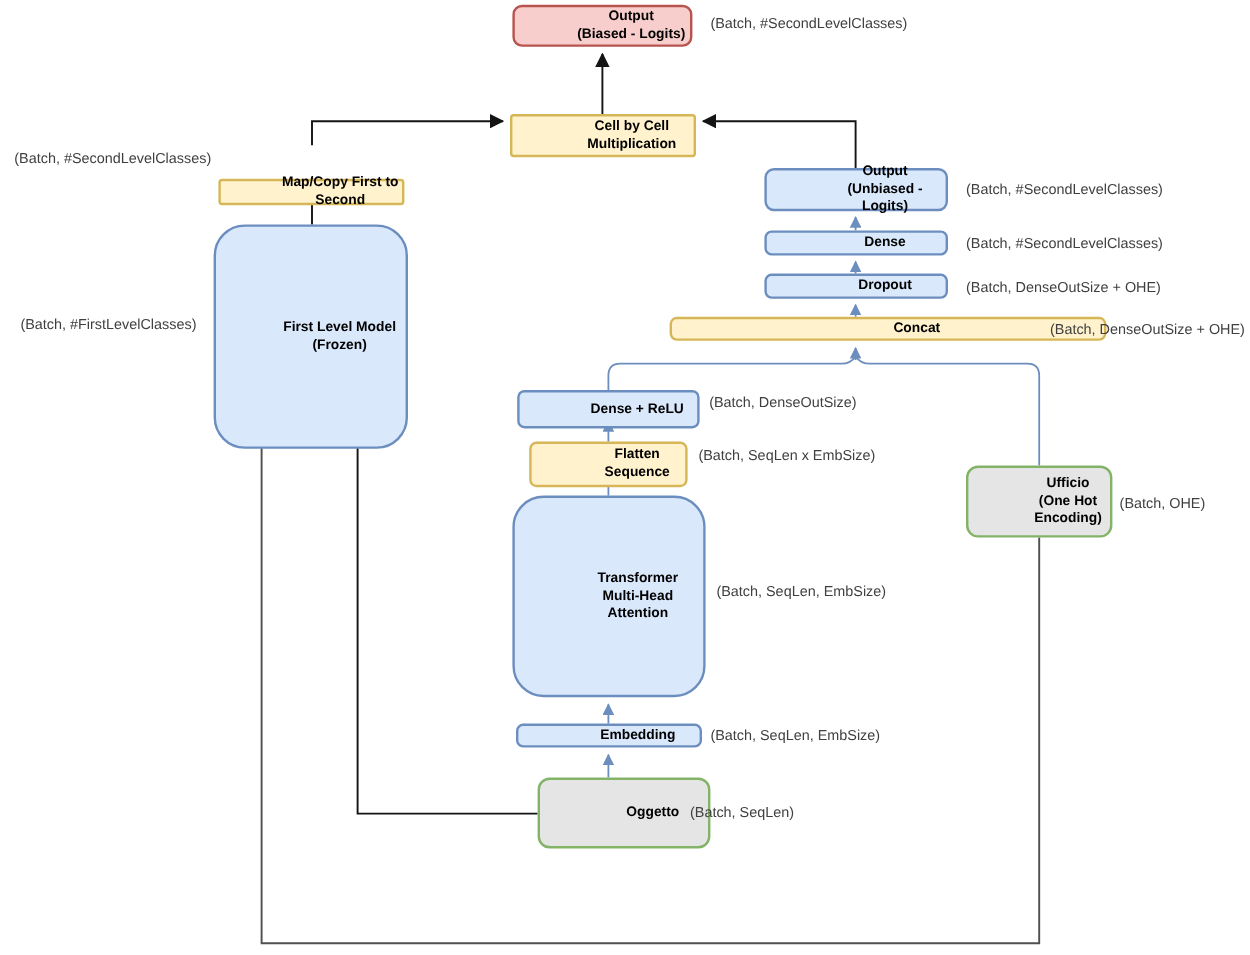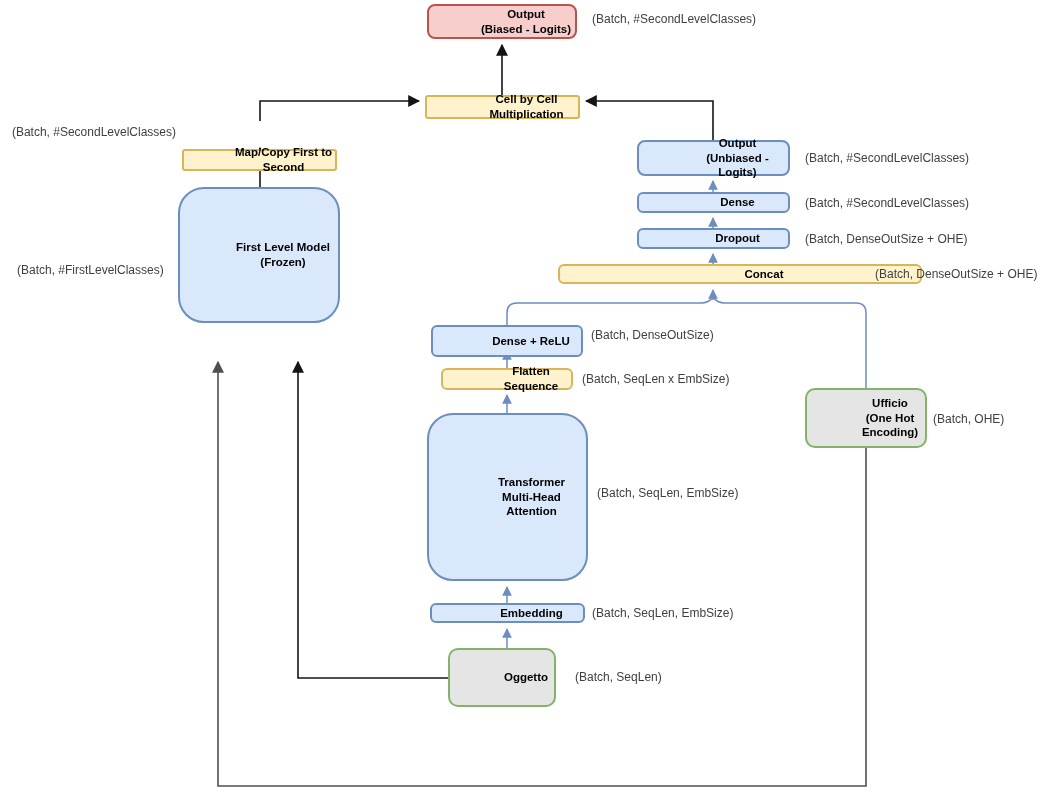--- a/index.html
+++ b/index.html
@@ -38,32 +38,32 @@
   .rbig{border-radius:26px;}
   .dim{
     position:absolute;
     font-size:12px;
     color:#3f3f3f;
     white-space:nowrap;
     height:16px;line-height:16px;
   }
   
   #n-output-biased   {left:427px;top:4px;  width:150px;height:35px;}
-  #n-cell-by-cell    {left:425px;top:95px; width:155px;height:24px;}
+  #n-cell-by-cell    {left:425px;top:95px; width:155px;height:36px;}
   #n-map-copy        {left:182px;top:121px;width:155px;height:22px;margin-top:28px;}
-  #n-first-level     {left:178px;top:187px;width:162px;height:136px;}
+  #n-first-level     {left:178px;top:187px;width:162px;height:187px;}
   #n-output-unbiased {left:637px;top:140px;width:153px;height:36px;}
   #n-dense           {left:637px;top:192px;width:153px;height:21px;}
   #n-dropout         {left:637px;top:228px;width:153px;height:21px;}
   #n-concat          {left:558px;top:264px;width:364px;height:20px;}
   #n-dense-relu      {left:431px;top:325px;width:152px;height:32px;}
-  #n-flatten         {left:441px;top:368px;width:132px;height:22px;}
+  #n-flatten         {left:441px;top:368px;width:132px;height:38px;}
   #n-transformer     {left:427px;top:413px;width:161px;height:168px;}
   #n-embedding       {left:430px;top:603px;width:155px;height:20px;}
-  #n-oggetto         {left:448px;top:648px;width:108px;height:59px;}
+  #n-oggetto         {left:448px;top:648px;width:144px;height:59px;}
   #n-ufficio         {left:805px;top:388px;width:122px;height:60px;}
   
   #d-output-biased   {left:592px;top:11px;}
   #d-map-copy        {left:8px;  top:124px;width:168px;text-align:right;}
   #d-first-level     {left:17px; top:262px;}
   #d-output-unbiased {left:805px;top:150px;}
   #d-dense           {left:805px;top:195px;}
   #d-dropout         {left:805px;top:231px;}
   #d-concat          {left:875px;top:266px;}
   #d-dense-relu      {left:591px;top:327px;}

